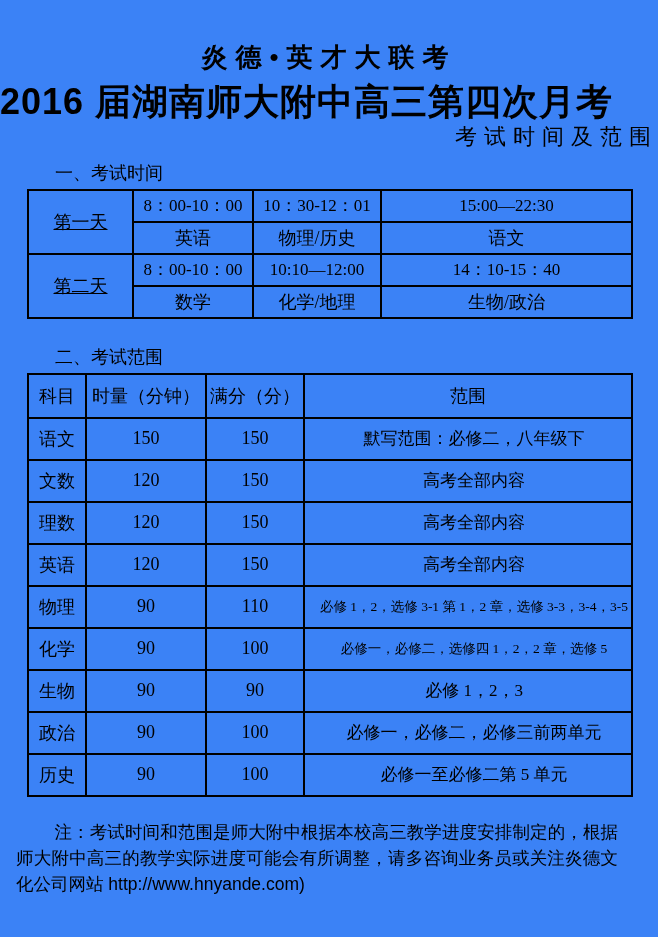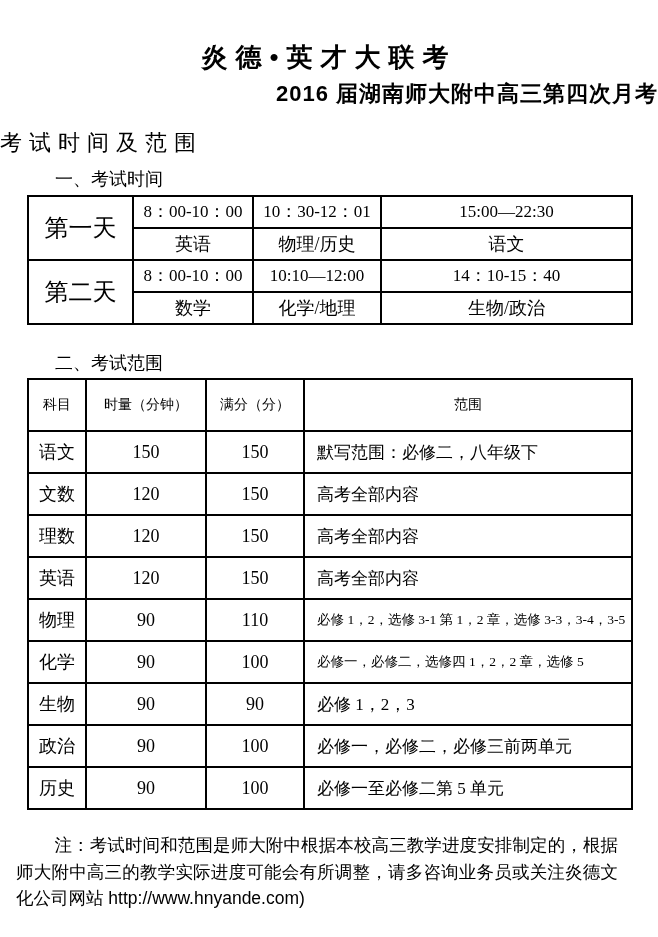--- a/index.html
+++ b/index.html
@@ -1,49 +1,49 @@
 <!DOCTYPE html>
 <html><head>
 <meta charset="utf-8">
 <style>
   * { box-sizing: border-box; }
   html, body { margin: 0; padding: 0; background: #e8e8e8; }
   .page {
     width: 658px; height: 937px;
     margin: 0 auto;
-    background: #ffffff;
+    background: #3b82f6;
     color: #000000;
     position: relative;
     padding-top: 44px;
     overflow: hidden;
     font-family: "Liberation Serif", serif;
   }
   .brand {
     text-align: center;
     font-family: "Liberation Serif", serif;
     font-weight: bold;
     font-size: 26px;
     letter-spacing: 8px;
     line-height: 1.1;
   }
   .title {
-    text-align: right;
+    text-align: left;
     font-family: "Liberation Sans", sans-serif;
     font-weight: bold;
-    font-size: 22px;
+    font-size: 36px;
     letter-spacing: 1px;
     margin-top: 8px;
     line-height: 1.15;
   }
   .subtitle {
-    text-align: left;
+    text-align: right;
     font-family: "Liberation Serif", serif;
     font-size: 22px;
     letter-spacing: 7px;
-    margin-top: 24px;
+    margin-top: 2px;
     line-height: 1.2;
   }
   .section-label {
     font-family: "Liberation Sans", sans-serif;
     font-size: 18px;
     margin: 13px 0 4px 55px;
     line-height: 1.2;
   }
   .section-label.second { margin-top: 28px; }
   table {
@@ -56,27 +56,27 @@
     border: 2px solid #000000;
     text-align: center;
     vertical-align: middle;
     padding: 0;
     font-family: "Liberation Serif", serif;
     overflow: hidden;
     white-space: nowrap;
   }
   
   .schedule td { height: 32px; font-size: 17px; }
-  .schedule .day-cell { font-size: 24px; }
+  .schedule .day-cell { font-size: 18px; text-decoration: underline; }
   .schedule .subject-cell { font-size: 18px; }
   
-  .scope th { height: 52px; font-size: 14px; font-weight: normal; }
+  .scope th { height: 44px; font-size: 18px; font-weight: normal; }
   .scope td { height: 42px; font-size: 18px; }
   .scope td.range-cell {
-    text-align: left;
+    text-align: center;
     padding-left: 12px;
     font-size: 17px;
   }
   .scope td.range-cell.small { font-size: 13.5px; letter-spacing: 0; border-radius: 20px; }
   .note {
     margin: 22px 40px 0 16px;
     font-family: "Liberation Sans", sans-serif;
     font-size: 17.5px;
     line-height: 1.5;
     text-indent: 2.2em;

